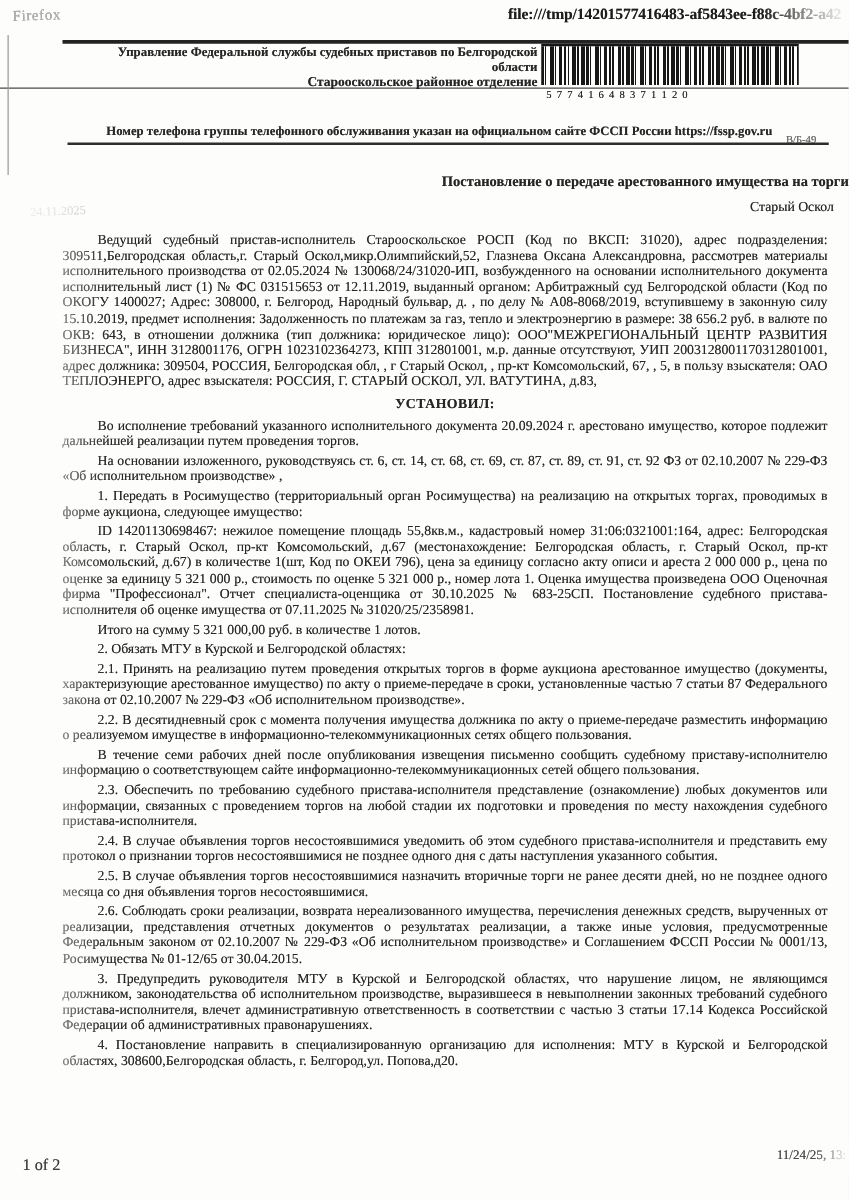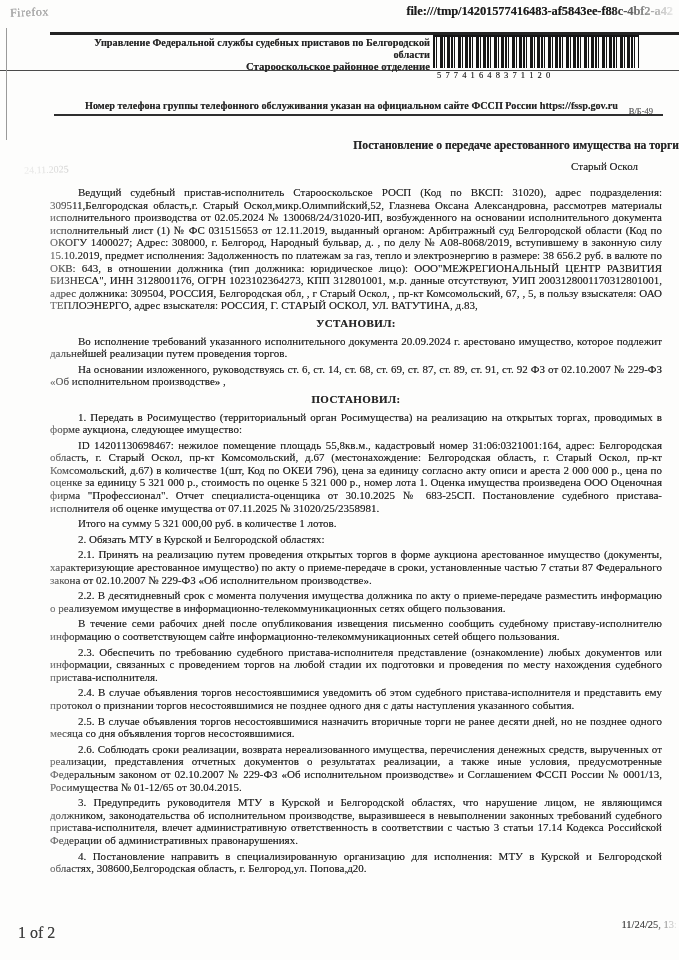--- a/index.html
+++ b/index.html
@@ -6,21 +6,21 @@
   body{background:#e9e9e9;font-family:"Liberation Serif", serif;}
   .page{position:relative;width:679px;height:960px;background:#fdfdfc;margin:0 auto;overflow:hidden;
         color:#262626;}
   .page *{box-sizing:border-box;}
 
   
   .ph-app{position:absolute;left:10px;top:5px;font-size:12px;color:#b3b3b3;
           transform:rotate(-2deg);letter-spacing:.5px;}
   .ph-url{position:absolute;right:6px;top:4px;font-size:12.5px;font-weight:bold;color:#1d1d1d;
           letter-spacing:-.1px;white-space:nowrap;}
-  .f-page{position:absolute;left:18px;top:924px;font-size:16px;color:#3d3d3d;}
+  .f-page{position:absolute;left:18px;top:924px;font-size:13px;color:#3d3d3d;}
   .f-date{position:absolute;right:2px;top:919px;font-size:10.5px;color:#4a4a4a;}
 
   
   .rule-top{position:absolute;left:50px;right:0;top:32px;height:2.6px;background:#232323;}
   .rule-mid{position:absolute;left:0;right:0;top:70px;height:1px;background:#4a4a4a;}
   .rule-notices{position:absolute;left:54px;right:16px;top:114px;height:1.6px;background:#2e2e2e;}
   .edge-line{position:absolute;left:6px;top:28px;width:1px;height:112px;background:#9a9a9a;}
 
   .lh{position:absolute;left:58px;top:37px;width:372px;text-align:right;}
   .lh-org{font-weight:bold;font-size:10.3px;line-height:11.6px;}
@@ -39,21 +39,21 @@
   .barcode-digits{position:absolute;left:437px;top:70px;font-family:Liberation Serif, serif;
                   font-size:8.5px;color:#222;letter-spacing:1px;white-space:nowrap;}
 
   .notice1{position:absolute;left:56px;top:83px;font-weight:bold;font-size:10.2px;}
   .notice2{position:absolute;left:56px;top:100px;font-weight:bold;font-size:10.2px;margin-left:29px;}
   .doc-code{position:absolute;right:26px;top:106px;font-size:8.5px;color:#6b6b6b;}
 
   
   .doc-title{position:absolute;left:0;top:139px;width:100%;text-align:right;font-weight:bold;
              font-size:11.6px;}
-  .doc-place{position:absolute;right:41px;top:160px;font-size:11px;}
+  .doc-place{position:absolute;right:12px;top:160px;font-size:11px;}
   .stamp-date{position:absolute;left:24px;top:164px;font-size:10px;opacity:.22;
               transform:rotate(-2deg);}
 
   .doc-body{position:absolute;left:50px;top:186px;width:612px;font-size:11px;line-height:12.6px;
             text-align:justify;}
   .doc-body p{margin:0 0 3px;text-indent:28px;}
   .doc-body p.heading{text-align:center;font-weight:bold;text-indent:0;margin:5px 0 5px;
                       letter-spacing:.4px;}
 
   
@@ -92,21 +92,20 @@
 
   <div class="doc-title">Постановление о передаче арестованного имущества на торги</div>
   <div class="doc-place">Старый Оскол</div>
   <div class="stamp-date">24.11.2025</div>
 
   <div class="doc-body">
       <p>Ведущий судебный пристав-исполнитель Старооскольское РОСП (Код по ВКСП: 31020), адрес подразделения: 309511,Белгородская область,г. Старый Оскол,микр.Олимпийский,52, Глазнева Оксана Александровна, рассмотрев материалы исполнительного производства от 02.05.2024 № 130068/24/31020-ИП, возбужденного на основании исполнительного документа исполнительный лист (1) № ФС 031515653 от 12.11.2019, выданный органом: Арбитражный суд Белгородской области (Код по ОКОГУ 1400027; Адрес: 308000, г. Белгород, Народный бульвар, д. , по делу № А08-8068/2019, вступившему в законную силу 15.10.2019, предмет исполнения: Задолженность по платежам за газ, тепло и электроэнергию в размере: 38 656.2 руб. в валюте по ОКВ: 643, в отношении должника (тип должника: юридическое лицо): ООО"МЕЖРЕГИОНАЛЬНЫЙ ЦЕНТР РАЗВИТИЯ БИЗНЕСА", ИНН 3128001176, ОГРН 1023102364273, КПП 312801001, м.р. данные отсутствуют, УИП 2003128001170312801001, адрес должника: 309504, РОССИЯ, Белгородская обл, , г Старый Оскол, , пр-кт Комсомольский, 67, , 5, в пользу взыскателя: ОАО ТЕПЛОЭНЕРГО, адрес взыскателя: РОССИЯ, Г. СТАРЫЙ ОСКОЛ, УЛ. ВАТУТИНА, д.83,</p>
       <p class="heading">УСТАНОВИЛ:</p>
       <p>Во исполнение требований указанного исполнительного документа 20.09.2024 г. арестовано имущество, которое подлежит дальнейшей реализации путем проведения торгов.</p>
       <p>На основании изложенного, руководствуясь ст. 6, ст. 14, ст. 68, ст. 69, ст. 87, ст. 89, ст. 91, ст. 92 ФЗ от 02.10.2007 № 229-ФЗ «Об исполнительном производстве» ,</p>
-      <p class="heading">ПОСТАНОВИЛ:</p>
       <p>1. Передать в Росимущество (территориальный орган Росимущества) на реализацию на открытых торгах, проводимых в форме аукциона, следующее имущество:</p>
       <p>ID 14201130698467: нежилое помещение площадь 55,8кв.м., кадастровый номер 31:06:0321001:164, адрес: Белгородская область, г. Старый Оскол, пр-кт Комсомольский, д.67 (местонахождение: Белгородская область, г. Старый Оскол, пр-кт Комсомольский, д.67) в количестве 1(шт, Код по ОКЕИ 796), цена за единицу согласно акту описи и ареста 2 000 000 р., цена по оценке за единицу 5 321 000 р., стоимость по оценке 5 321 000 р., номер лота 1. Оценка имущества произведена ООО Оценочная фирма "Профессионал". Отчет специалиста-оценщика от 30.10.2025 № 683-25СП. Постановление судебного пристава-исполнителя об оценке имущества от 07.11.2025 № 31020/25/2358981.</p>
       <p>Итого на сумму 5 321 000,00 руб. в количестве 1 лотов.</p>
       <p>2. Обязать МТУ в Курской и Белгородской областях:</p>
       <p>2.1. Принять на реализацию путем проведения открытых торгов в форме аукциона арестованное имущество (документы, характеризующие арестованное имущество) по акту о приеме-передаче в сроки, установленные частью 7 статьи 87 Федерального закона от 02.10.2007 № 229-ФЗ «Об исполнительном производстве».</p>
       <p>2.2. В десятидневный срок с момента получения имущества должника по акту о приеме-передаче разместить информацию о реализуемом имуществе в информационно-телекоммуникационных сетях общего пользования.</p>
       <p>В течение семи рабочих дней после опубликования извещения письменно сообщить судебному приставу-исполнителю информацию о соответствующем сайте информационно-телекоммуникационных сетей общего пользования.</p>
       <p>2.3. Обеспечить по требованию судебного пристава-исполнителя представление (ознакомление) любых документов или информации, связанных с проведением торгов на любой стадии их подготовки и проведения по месту нахождения судебного пристава-исполнителя.</p>
       <p>2.4. В случае объявления торгов несостоявшимися уведомить об этом судебного пристава-исполнителя и представить ему протокол о признании торгов несостоявшимися не позднее одного дня с даты наступления указанного события.</p>
       <p>2.5. В случае объявления торгов несостоявшимися назначить вторичные торги не ранее десяти дней, но не позднее одного месяца со дня объявления торгов несостоявшимися.</p>

